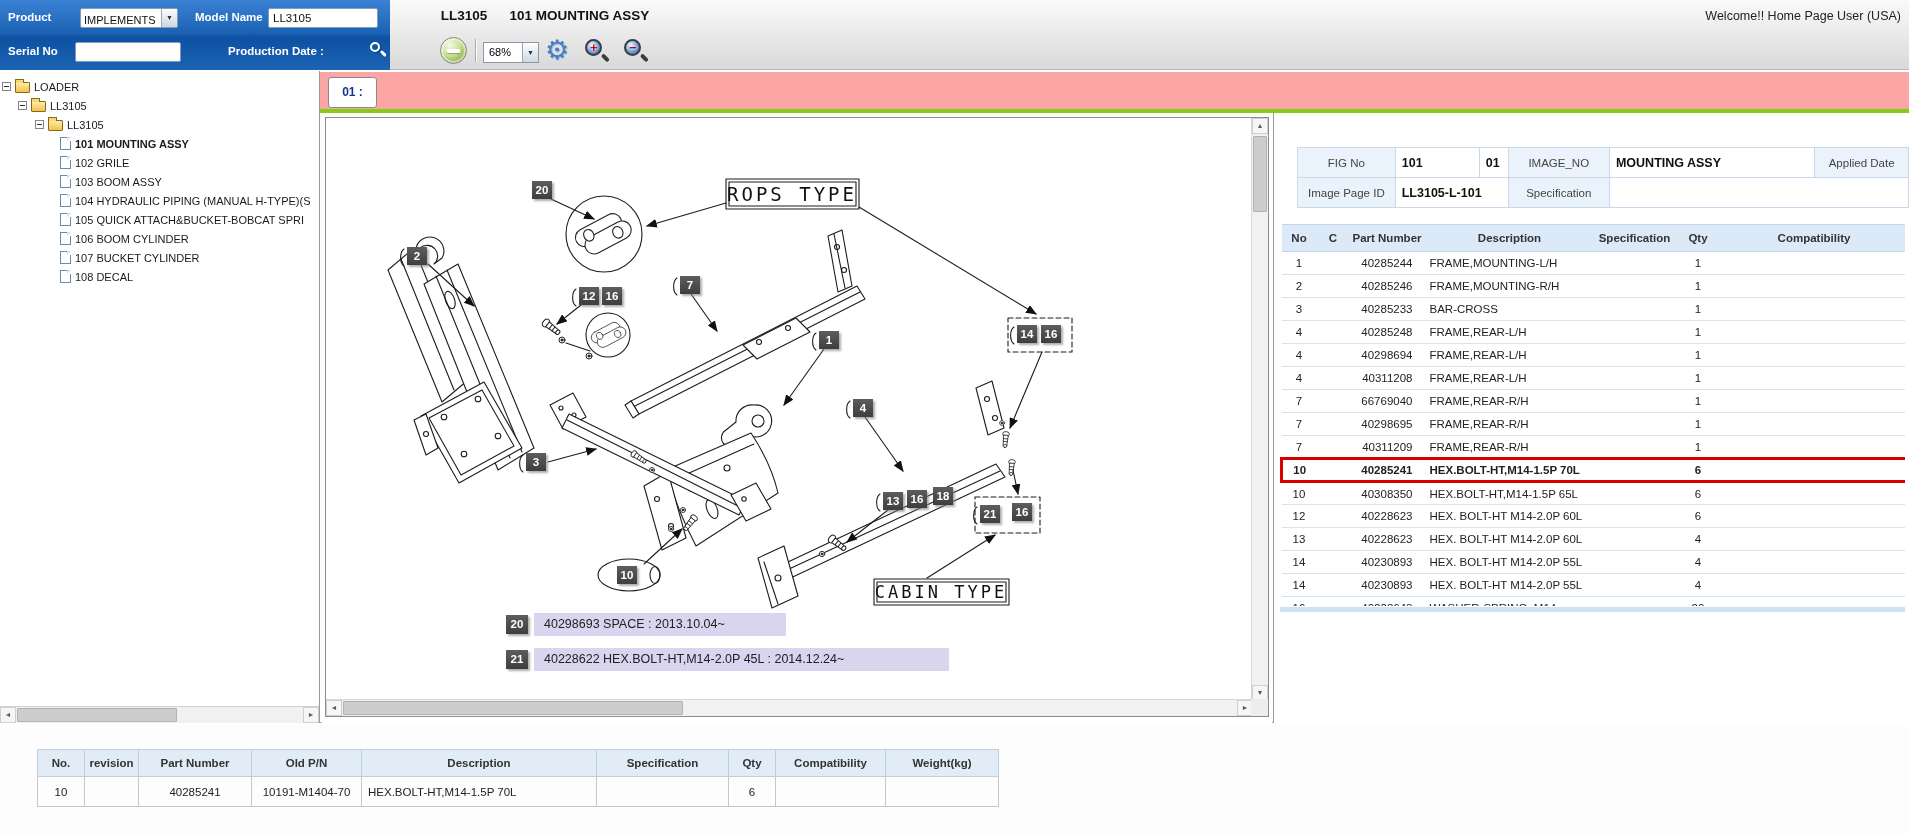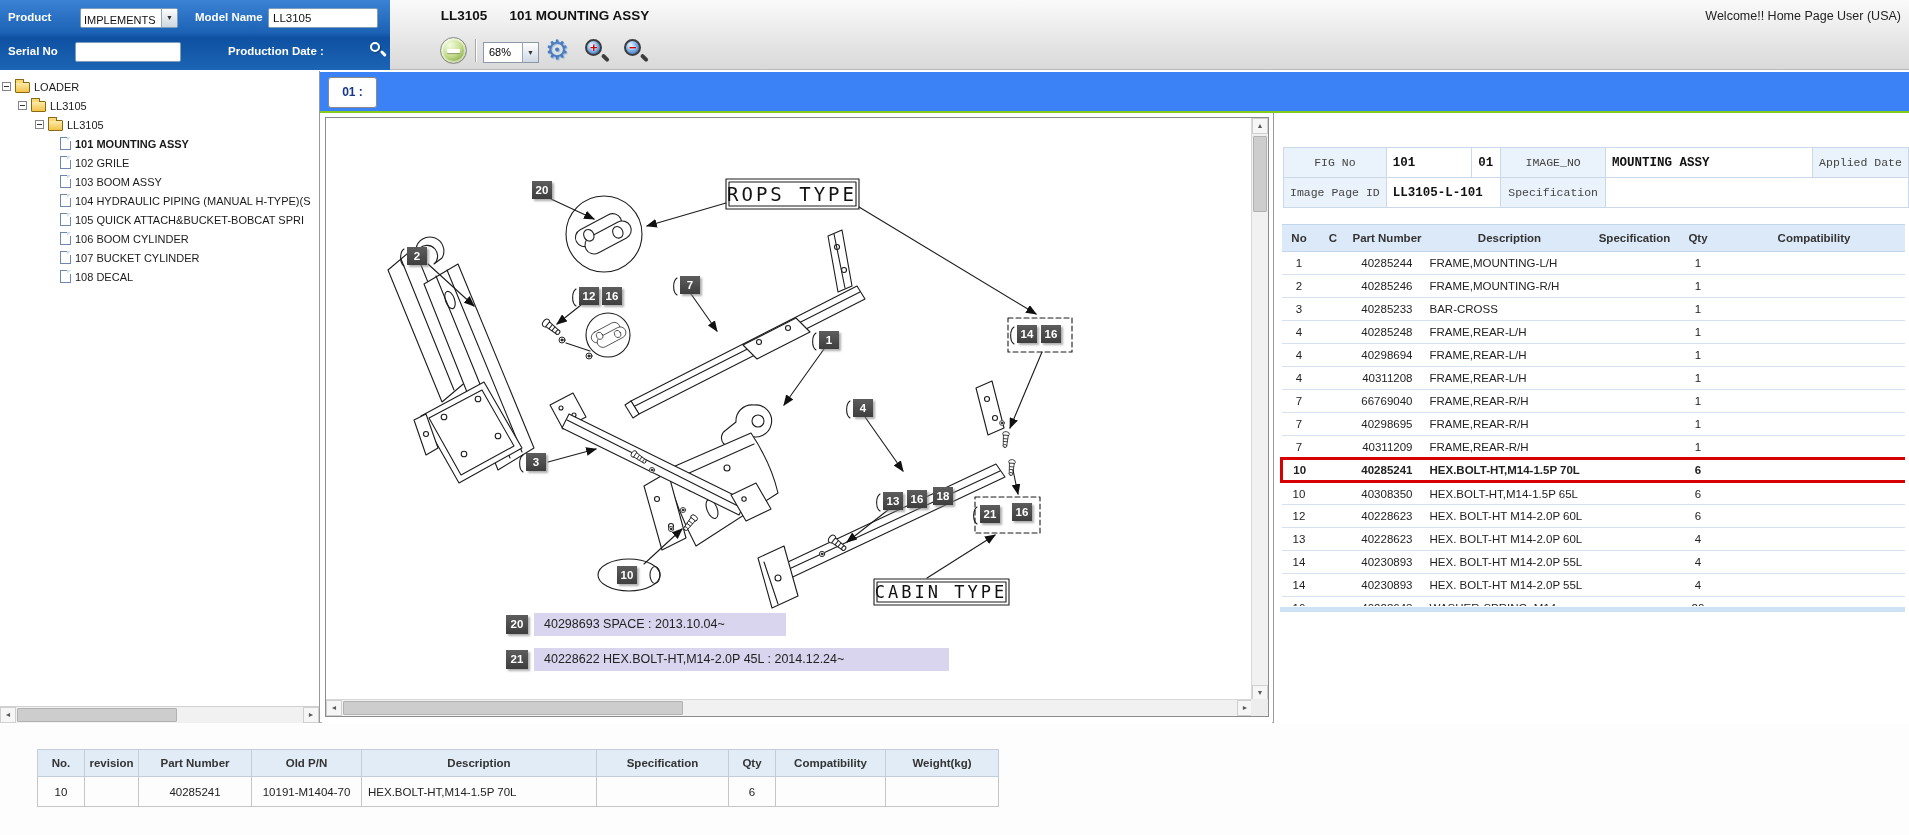--- a/index.html
+++ b/index.html
@@ -73,22 +73,22 @@
     border:1px solid #6d88b0; }
   .page::after { content:""; position:absolute; right:-1px; top:-1px; width:0; height:0;
     border-left:4px solid #cfe0f0; border-top:4px solid #fff; transform:rotate(90deg); }
   .tree-hscroll { position:absolute; left:0; bottom:0; width:319px; height:17px; background:#f1f1f1;
     border-top:1px solid #d0d0d0; }
   .sb-btn { position:absolute; width:16px; height:16px; background:#f6f6f6; border:1px solid #cfcfcf;
     color:#5a5a5a; font-size:7px; line-height:14px; text-align:center; }
   .sb-thumb { position:absolute; background:#cdcdcd; border:1px solid #b2b2b2; border-radius:1px; }
 
   
-  .tabstrip { position:absolute; left:320px; top:1px; width:1589px; height:41px; background:#3b82f6;
-    border-bottom:2px solid #84cc16; }
+  .tabstrip { position:absolute; left:320px; top:1px; width:1589px; height:41px; background:#fca5a5;
+    border-bottom:4px solid #84cc16; }
   .tab { position:absolute; left:8px; top:5px; width:49px; height:31px; background:#fff;
     border:1px solid #8a8a8a; border-radius:3px; font-size:12px; font-weight:bold; color:#16348c;
     text-align:center; line-height:29px; }
 
   
   .diagram-panel { position:absolute; left:322px; top:42px; width:950px; height:610px; background:#fff; }
   .canvas { position:absolute; left:3px; top:4px; width:944px; height:600px; border:1px solid #8c8c8c;
     background:#fff; overflow:hidden; }
   .art { position:absolute; left:0; top:0; }
   .badge { position:absolute; min-width:20px; height:18px; padding:0 3px;
@@ -102,21 +102,21 @@
     line-height:23px; padding-left:10px; white-space:nowrap; }
   .vscroll { position:absolute; right:0; top:0; width:17px; height:583px; background:#f1f1f1;
     border-left:1px solid #d8d8d8; }
   .hscroll { position:absolute; left:0; bottom:0; width:927px; height:17px; background:#f1f1f1;
     border-top:1px solid #d8d8d8; }
   .corner { position:absolute; right:0; bottom:0; width:17px; height:17px; background:#ededed; }
 
   
   .right-panel { position:absolute; left:1273px; top:42px; width:636px; height:610px; background:#fff;
     border-left:1px solid #9a9a9a; overflow:hidden; }
-  .fig-table { position:absolute; left:9px; top:34px; border-collapse:collapse; table-layout:fixed;font-family:Liberation Mono, monospace; }
+  .fig-table { position:absolute; left:23px; top:34px; border-collapse:collapse; table-layout:fixed; }
   .fig-table td { border:1px solid #c9d9ea; height:30px; font-size:11.5px; color:#444;
     padding:0 6px; white-space:nowrap; overflow:hidden; }
   .fig-table td.lab { background:#eaf2fb; text-align:center; }
   .fig-table td.val { background:#fff; font-weight:bold; font-size:12.5px; color:#111; }
 
   .pt-wrap { position:absolute; left:6px; top:111px; width:625px; height:382px; overflow:hidden; }
   .data-table { border-collapse:collapse; table-layout:fixed; width:625px; }
   .data-table th { background:#dce9f8; font-size:11.5px; font-weight:bold; color:#333; height:27px;
     border-top:1px solid #c3d5e8; border-bottom:1px solid #c3d5e8; }
   .data-table td { height:23px; font-size:11.5px; color:#222; border-bottom:1px solid #d5e2ef;

